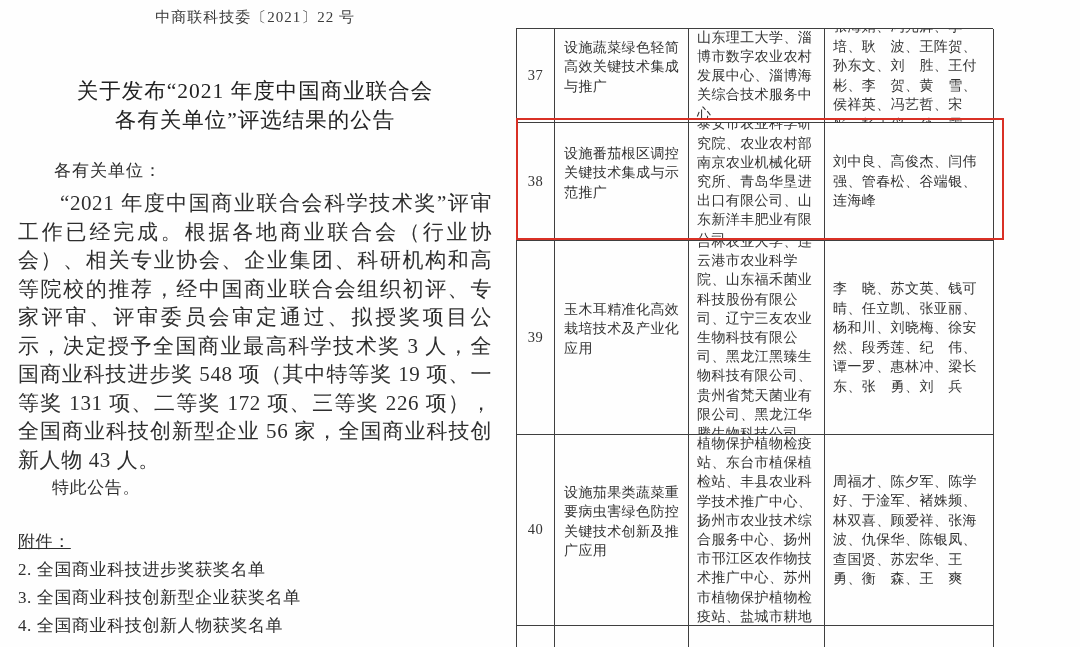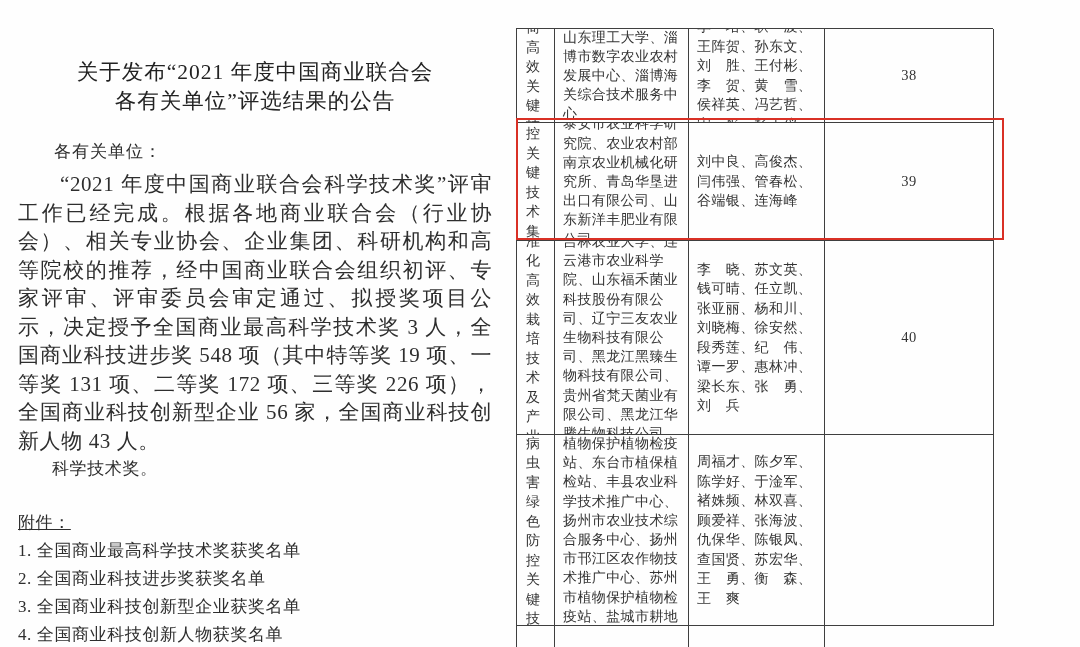--- a/index.html
+++ b/index.html
@@ -49,40 +49,41 @@
     position:absolute; left:516px; top:118px; width:488px; height:122px;
     border:2px solid #d93025; pointer-events:none; z-index:5;
   }
 </style>
 </head>
 <body>
 
 <div class="page">
 
   <div class="doc">
+    <div class="doc-number">中商联科技委〔2021〕22 号</div>
     <div class="doc-title">
       <div>关于发布“2021 年度中国商业联合会</div>
       <div>各有关单位”评选结果的公告</div>
     </div>
     <div class="salutation">各有关单位：</div>
     <div class="body-par">“2021 年度中国商业联合会科学技术奖”评审工作已经完成。根据各地商业联合会（行业协会）、相关专业协会、企业集团、科研机构和高等院校的推荐，经中国商业联合会组织初评、专家评审、评审委员会审定通过、拟授奖项目公示，决定授予全国商业最高科学技术奖 3 人，全国商业科技进步奖 548 项（其中特等奖 19 项、一等奖 131 项、二等奖 172 项、三等奖 226 项），全国商业科技创新型企业 56 家，全国商业科技创新人物 43 人。</div>
-    <div class="closing">科学技术奖。</div>
+    <div class="closing">特此公告。</div>
     <div class="attach-label">附件：</div>
-    <div class="attach-item">1. 全国商业最高科学技术奖获奖名单</div>
     <div class="attach-item">2. 全国商业科技进步奖获奖名单</div>
     <div class="attach-item">3. 全国商业科技创新型企业获奖名单</div>
     <div class="attach-item">4. 全国商业科技创新人物获奖名单</div>
     <div class="sign-block">
       <div class="signature">中国商业联合会</div>
 
     </div>
   </div>
 
   <div class="awards-table">
 
+    <div class="cell c-no r37">37</div>
     <div class="cell c-project r37">设施蔬菜绿色轻简高效关键技术集成与推广</div>
     <div class="cell c-orgs r37">山东理工大学、淄博市数字农业农村发展中心、淄博海关综合技术服务中心</div>
     <div class="cell c-people r37">张海娟、冯光辉、李　培、耿　波、王阵贺、孙东文、刘　胜、王付彬、李　贺、黄　雪、侯祥英、冯艺哲、宋　彤、杨天仪、孙　霞</div>
 
     <div class="cell c-no r38">38</div>
     <div class="cell c-project r38">设施番茄根区调控关键技术集成与示范推广</div>
     <div class="cell c-orgs r38">泰安市农业科学研究院、农业农村部南京农业机械化研究所、青岛华垦进出口有限公司、山东新洋丰肥业有限公司</div>
     <div class="cell c-people r38">刘中良、高俊杰、闫伟强、管春松、谷端银、连海峰</div>
 
     <div class="cell c-no r39">39</div>

